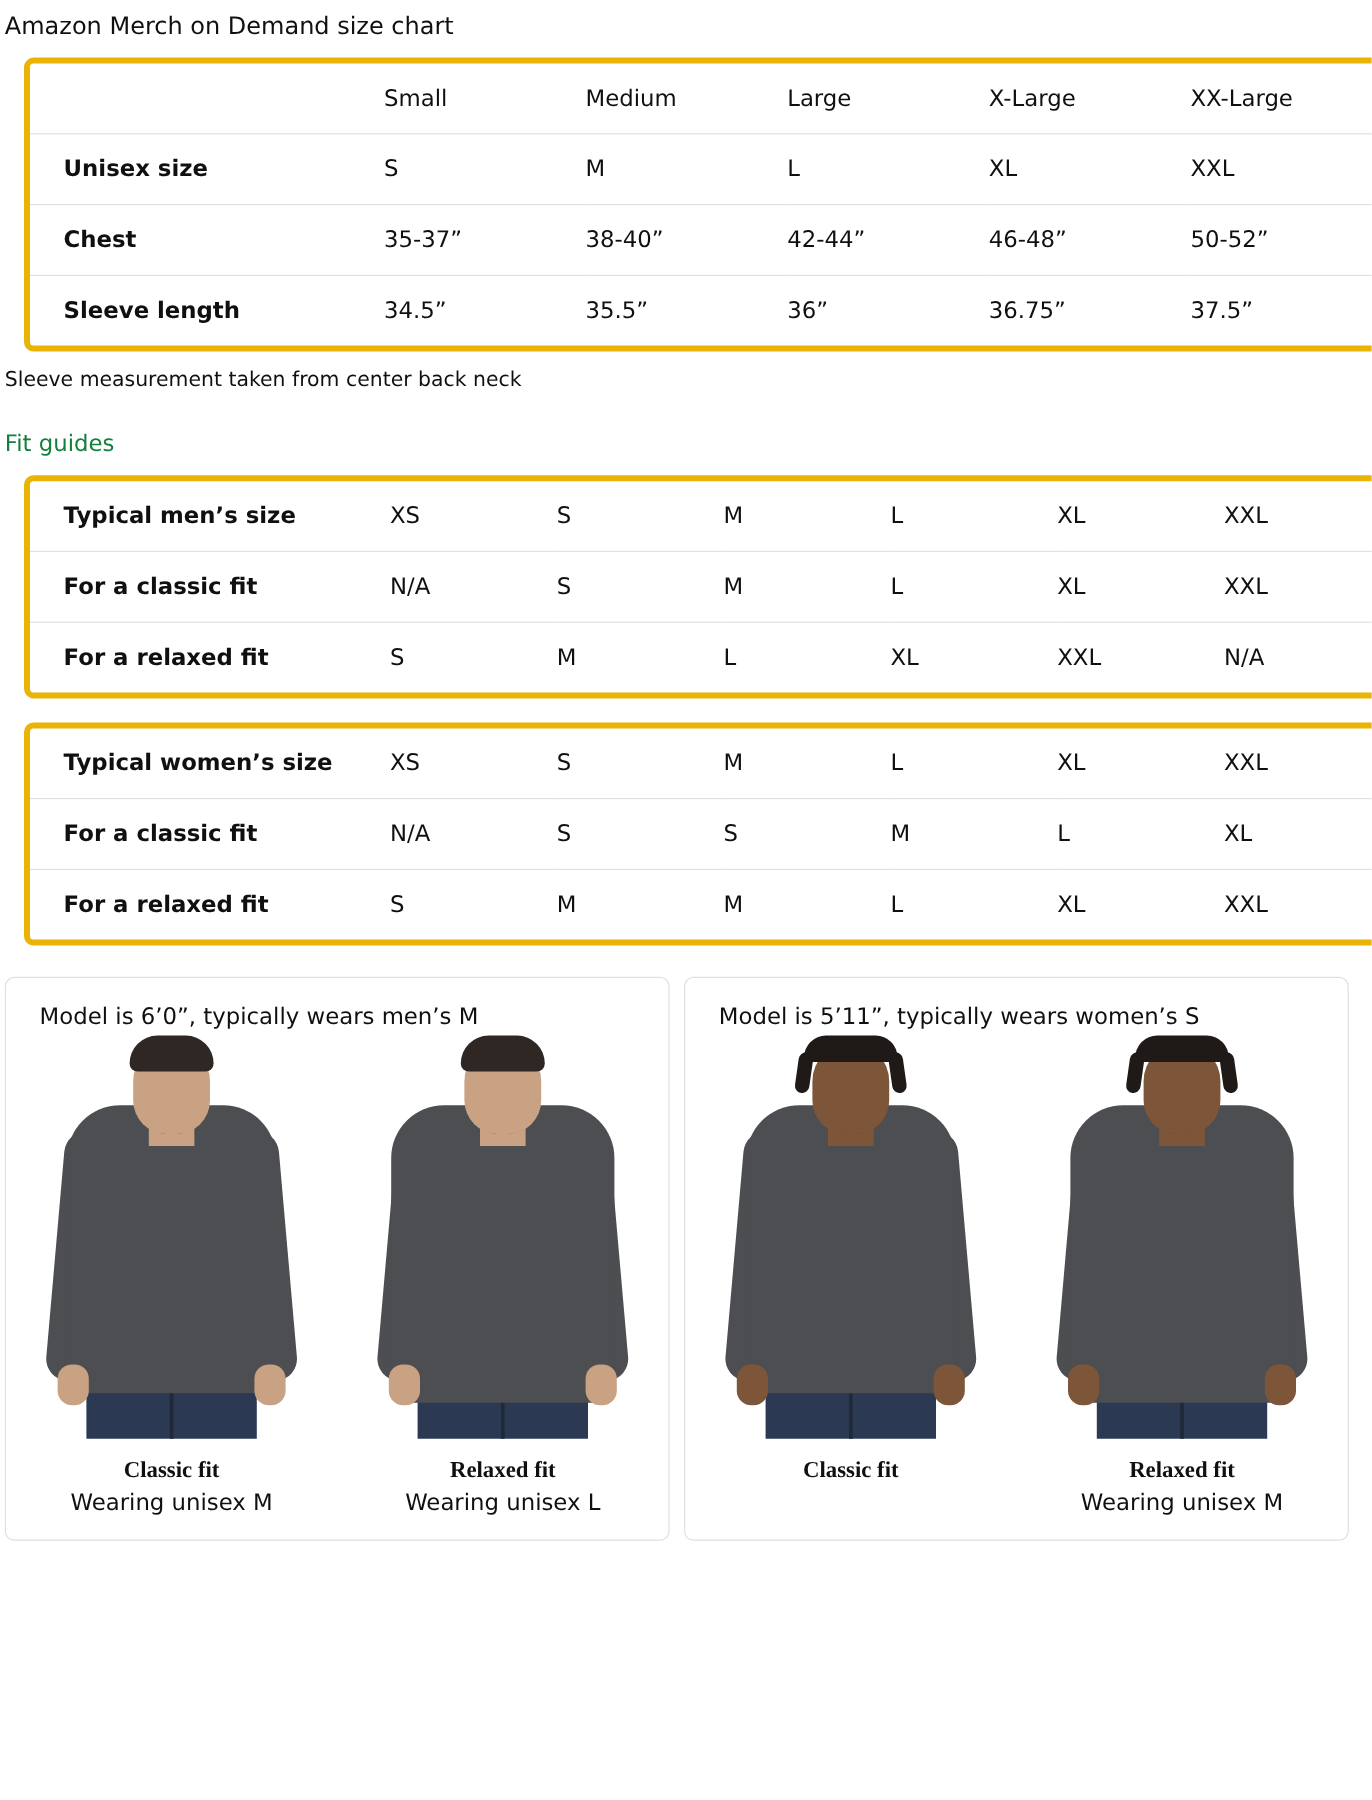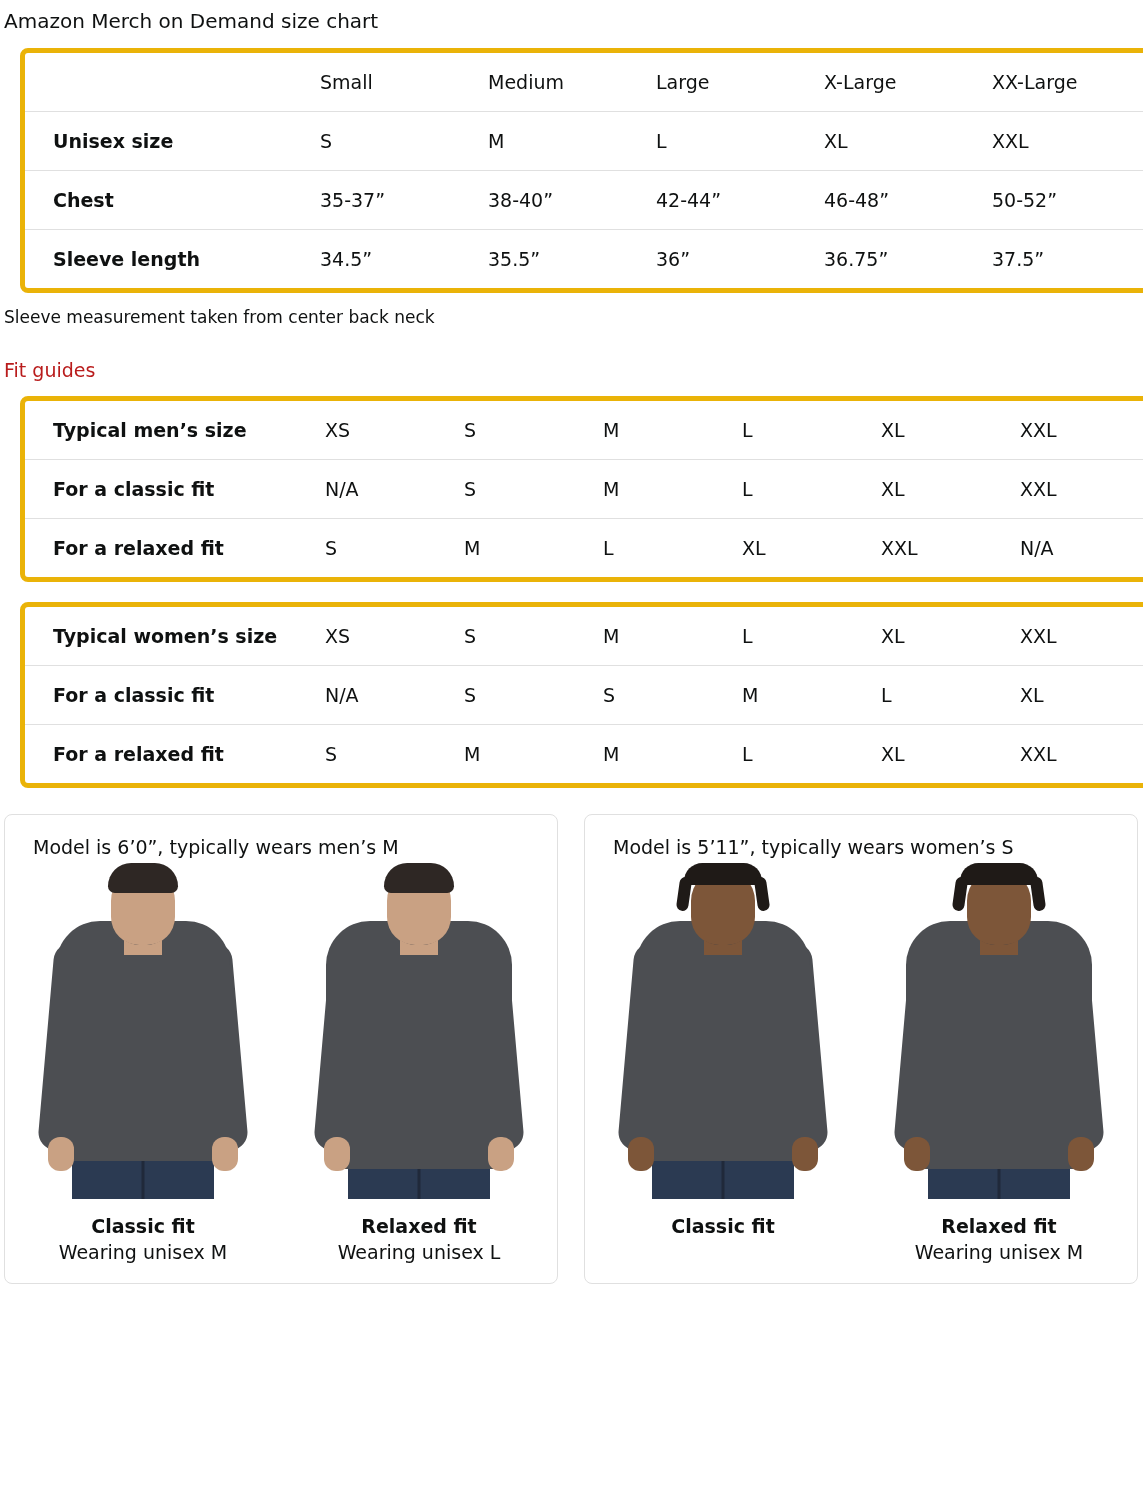--- a/index.html
+++ b/index.html
@@ -62,28 +62,28 @@
   .note {
     font-size: 17px;
     line-height: 22px;
     padding: 13px 4px 0 4px;
     color: #0f1111;
   }
   .section-title {
     font-size: 19px;
     line-height: 24px;
     padding: 30px 4px 14px 4px;
-    color: #b91c1c;
+    color: #15803d;
   }
   .fit-table col.c0 { width: 300px; }
   .fit-table col.cx { width: 139px; }
   .spacer-8 { height: 20px; }
   .models-row {
     display: flex;
-    gap: 26px;
+    gap: 12px;
     margin: 26px 4px 0 4px;
     width: 1135px;
   }
   .model-card {
     border: 1px solid #e0e0e0;
     border-radius: 8px;
     width: 554px;
     padding: 20px 0 18px 0;
   }
   .model-card h3 {
@@ -102,20 +102,21 @@
   }
   .fig .art {
     height: 330px;
     position: relative;
     margin-bottom: 14px;
   }
   .fig .cap-title {
     font-weight: 700;
     font-size: 19px;
     line-height: 26px;
+    font-family: Liberation Serif, serif;
   }
   .fig .cap-sub {
     font-weight: 400;
     font-size: 19px;
     line-height: 26px;
   }
   
   .person { position: absolute; left: 50%; transform: translateX(-50%); top: 0; width: 210px; height: 330px; }
   .jeans {
     position: absolute; bottom: 0; left: 34px; width: 142px; height: 62px;

